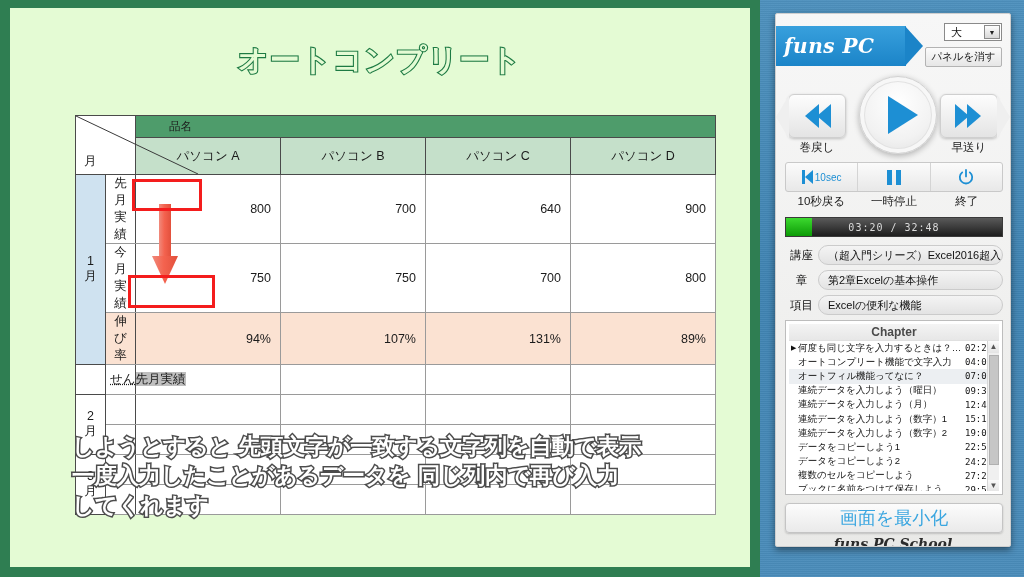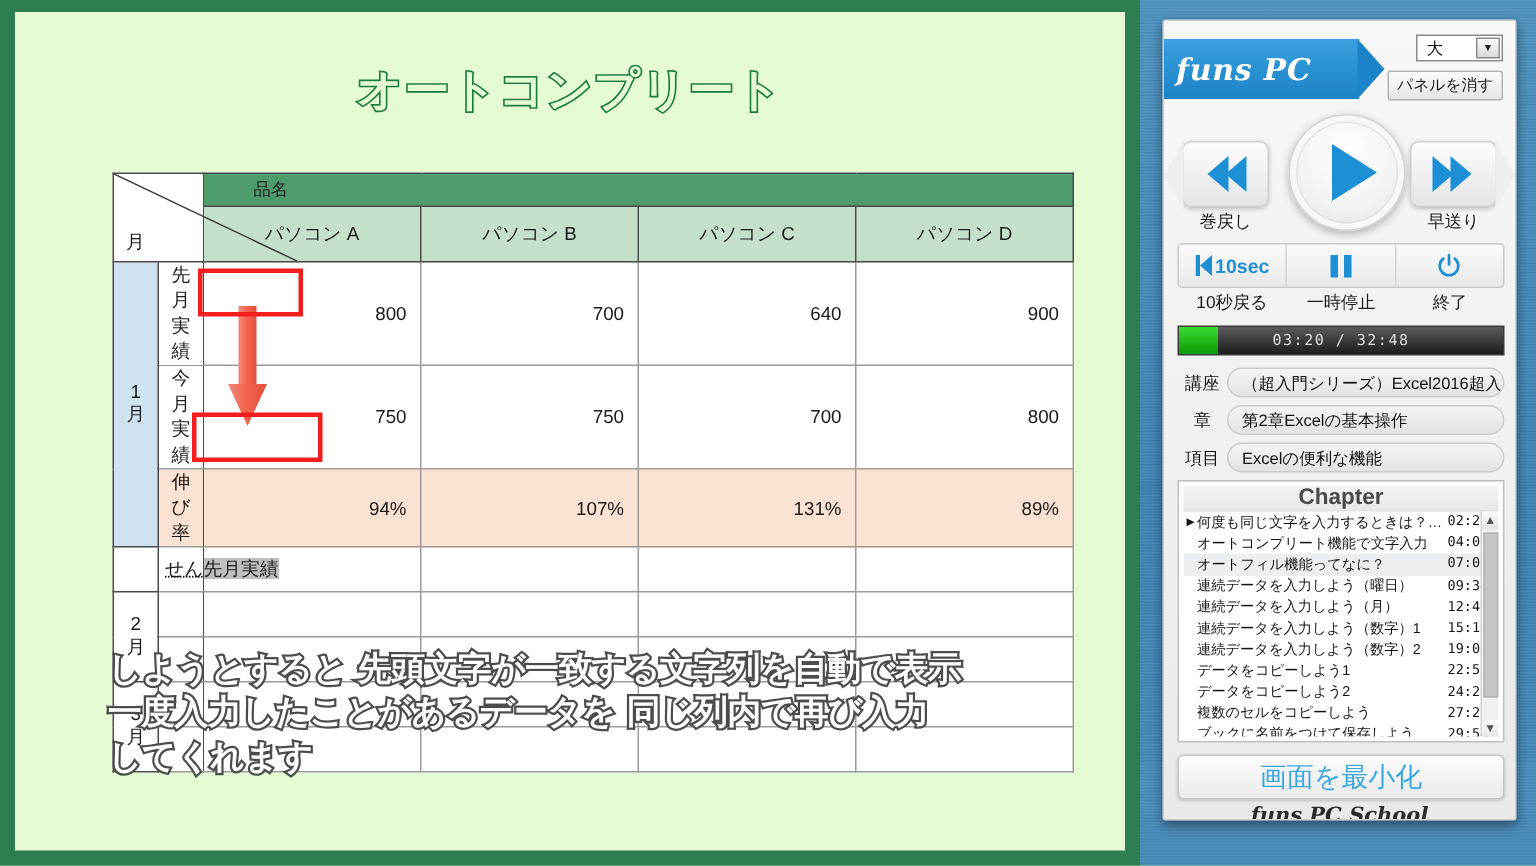--- a/index.html
+++ b/index.html
@@ -267,21 +267,21 @@
     position: absolute; left: 9px; top: 148px;
     width: 218px; height: 30px;
     display: flex;
     background: linear-gradient(180deg,#fbfbfb,#e8e8e8);
     border: 1px solid #c9c9c9;
     border-radius: 3px;
   }
   .ctrl-cell {
     flex: 1; display: flex; align-items: center; justify-content: center;
     border-right: 1px solid #d4d4d4;
-    color: #1d8fd4; font-weight: 700; font-size: 13px;
+    color: #1d8fd4; font-weight: 400; font-size: 10px;
   }
   .ctrl-cell:last-child { border-right: none; }
   #ctrl-labels {
     position: absolute; left: 9px; top: 180px;
     width: 218px; display: flex;
     font-size: 11.5px; color: #1a1a1a;
   }
   #ctrl-labels span { flex: 1; text-align: center; }
   .pausebar { display: inline-block; width: 5px; height: 15px; background: #1d8fd4; margin: 0 2px; }
 
@@ -329,21 +329,21 @@
   
   #chapter-box {
     position: absolute; left: 9px; top: 306px;
     width: 218px; height: 175px;
     background: #fff;
     border: 1px solid #bdbdbd;
     padding: 3px;
   }
   #chapter-head {
     height: 16px; text-align: center;
-    font-size: 15px; font-weight: 700; color: #4a4a4a;
+    font-size: 12px; font-weight: 700; color: #4a4a4a;
     background: linear-gradient(180deg,#f4f4f4,#e7e7e7);
     line-height: 16px;
   }
   #chapter-list {
     position: relative;
     height: 151px; overflow: hidden;
     border-top: 1px solid #e0e0e0;
   }
   .ch-row {
     display: flex; align-items: center;

